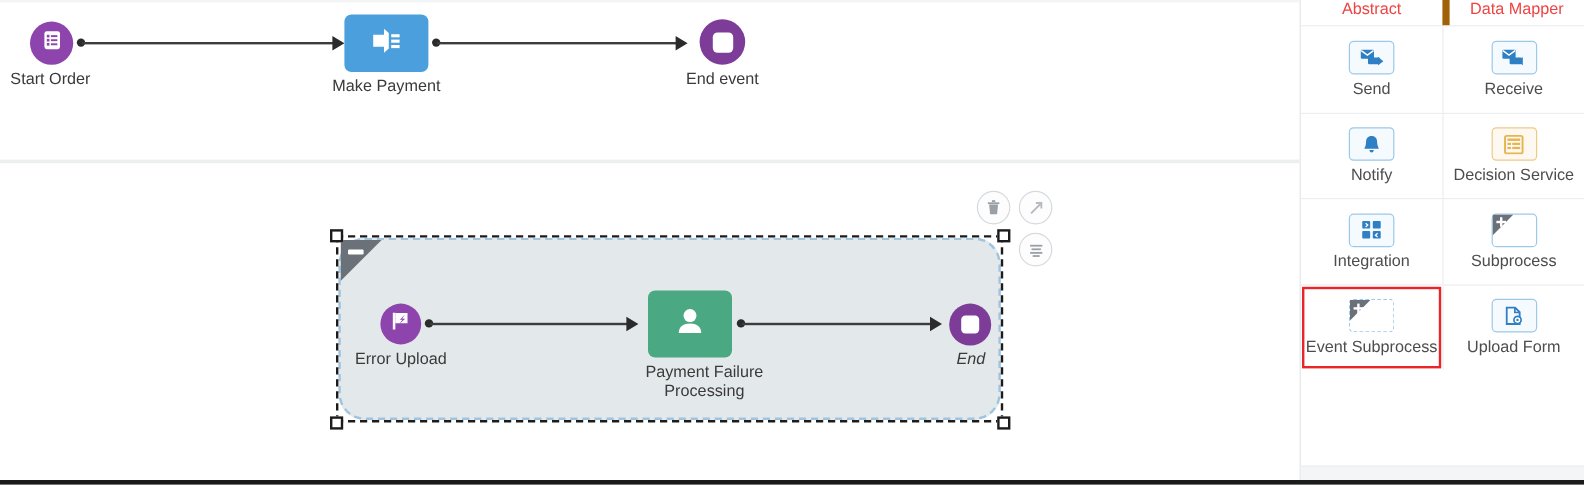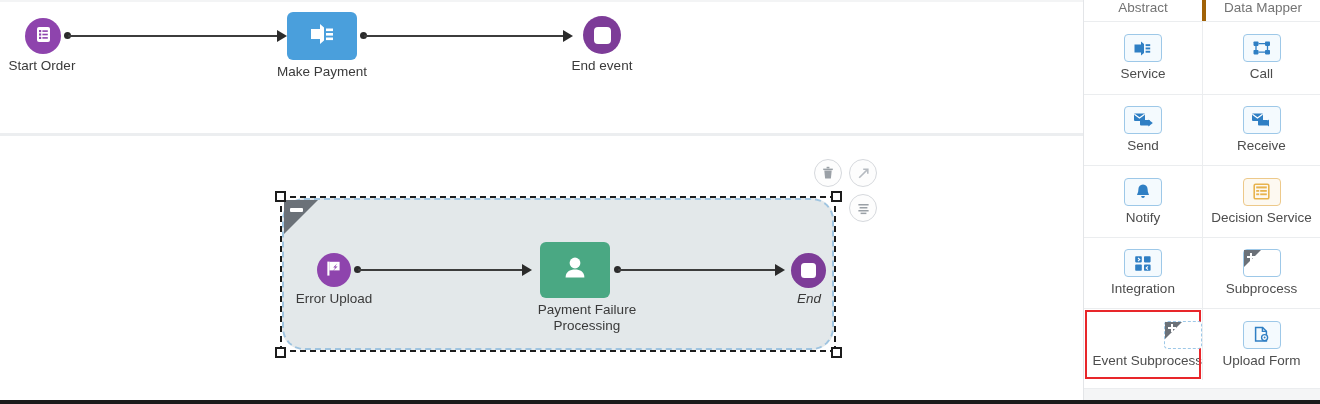--- a/index.html
+++ b/index.html
@@ -104,24 +104,24 @@
     background: #ffffff;
     border-left: 1px solid #e3e5e8;
   }
   .pal-head-row {
     display: flex; height: 22px;
     border-bottom: 1px solid #ebedef;
   }
   .pal-head-cell {
     flex: 1 1 50%;
     display: flex; align-items: flex-start; justify-content: center;
-    font-size: 13.5px; color: #737373;
+    font-size: 13.5px; color: #ef4444;
     overflow: hidden;
   }
-  .pal-head-cell + .pal-head-cell { border-left: 4px solid #a16207; }
+  .pal-head-cell + .pal-head-cell { border-left: 6px solid #a16207; }
 
   .pal-row { display: flex; height: 71.5px; }
   .pal-row + .pal-row { border-top: 1px solid #ebedef; }
   .pal-cell {
     flex: 1 1 50%;
     position: relative;
     display: flex; flex-direction: column;
     align-items: center; justify-content: center;
     gap: 4px;
   }
@@ -132,21 +132,21 @@
   }
   .pal-icon {
     width: 38px; height: 28px; border-radius: 4px;
     display: flex; align-items: center; justify-content: center;
     position: relative;
   }
   .ic-blue   { border: 1.5px solid #9dc8e8; background: #f4fafe; }
   .ic-orange { border: 1.5px solid #edc98a; background: #fdf9f1; }
   .ic-plain  { border: 1.5px solid #9dc8e8; background: #ffffff; }
   .ic-dashed { border: 1.5px dashed #9dc8e8; background: #ffffff; }
-  .pal-cell.highlight { outline: 2.5px solid #e8262a; outline-offset: -3px; align-items: flex-end; }
+  .pal-cell.highlight { outline: 2.5px solid #e8262a; outline-offset: -3px; }
 
   .pal-footer {
     position: absolute; left: 0; bottom: 0; width: 237px; height: 16px;
     background: #f4f5f6; border-top: 1px solid #ebedef;
   }
   .canvas-footer {
     position: absolute; left: 0; bottom: 0; width: 1083px; height: 4px;
     background: #ffffff;
   }
   .bottom-bar {
@@ -289,45 +289,20 @@
     <div class="canvas-footer"></div>
   </div>
 
   <div id="palette">
 
     <div class="pal-head-row">
       <div class="pal-head-cell">Abstract</div>
       <div class="pal-head-cell">Data Mapper</div>
     </div>
 
-    <div class="pal-row">
-      <div class="pal-cell">
-        <div class="pal-icon ic-blue">
-          <svg width="20" height="15" viewBox="0 0 20 15">
-            <path d="M1.5 3.6 L8 3.6 L8 0.6 L11 3 L11 12 L8 14.4 L8 11.4 L1.5 11.4 Z" fill="#2f7fc4"></path>
-            <rect x="12.6" y="3.2" width="4.6" height="1.9" fill="#2f7fc4"></rect>
-            <rect x="12.6" y="6.5" width="4.6" height="1.9" fill="#2f7fc4"></rect>
-            <rect x="12.6" y="9.8" width="4.6" height="1.9" fill="#2f7fc4"></rect>
-          </svg>
-        </div>
-        <div class="pal-label">Service</div>
-      </div>
-      <div class="pal-cell">
-        <div class="pal-icon ic-blue">
-          <svg width="20" height="16" viewBox="0 0 20 16">
-            <rect x="1.5" y="1.5" width="5" height="4.4" rx="0.8" fill="#2f7fc4"></rect>
-            <rect x="13" y="1.5" width="5" height="4.4" rx="0.8" fill="#2f7fc4"></rect>
-            <rect x="1.5" y="10" width="5" height="4.4" rx="0.8" fill="#2f7fc4"></rect>
-            <rect x="13" y="10" width="5" height="4.4" rx="0.8" fill="#2f7fc4"></rect>
-            <path d="M6.5 3.7 L13 3.7 M4 5.9 L4 10 M15.5 5.9 L15.5 10 M6.5 12.2 L13 12.2" stroke="#2f7fc4" stroke-width="1.3" fill="none"></path>
-          </svg>
-        </div>
-        <div class="pal-label">Call</div>
-      </div>
-    </div>
 
     <div class="pal-row">
       <div class="pal-cell">
         <div class="pal-icon ic-blue">
           <svg width="21" height="16" viewBox="0 0 21 16">
             <rect x="1" y="1.5" width="11" height="7.5" rx="1" fill="#2f7fc4"></rect>
             <path d="M1.4 2.2 L6.5 6 L11.6 2.2" stroke="#ffffff" stroke-width="1.2" fill="none"></path>
             <rect x="7" y="8" width="10" height="5.6" rx="1" fill="#2f7fc4"></rect>
             <path d="M19.8 11 L15.4 7.6 L15.4 14.4 Z" fill="#2f7fc4"></path>
           </svg>

